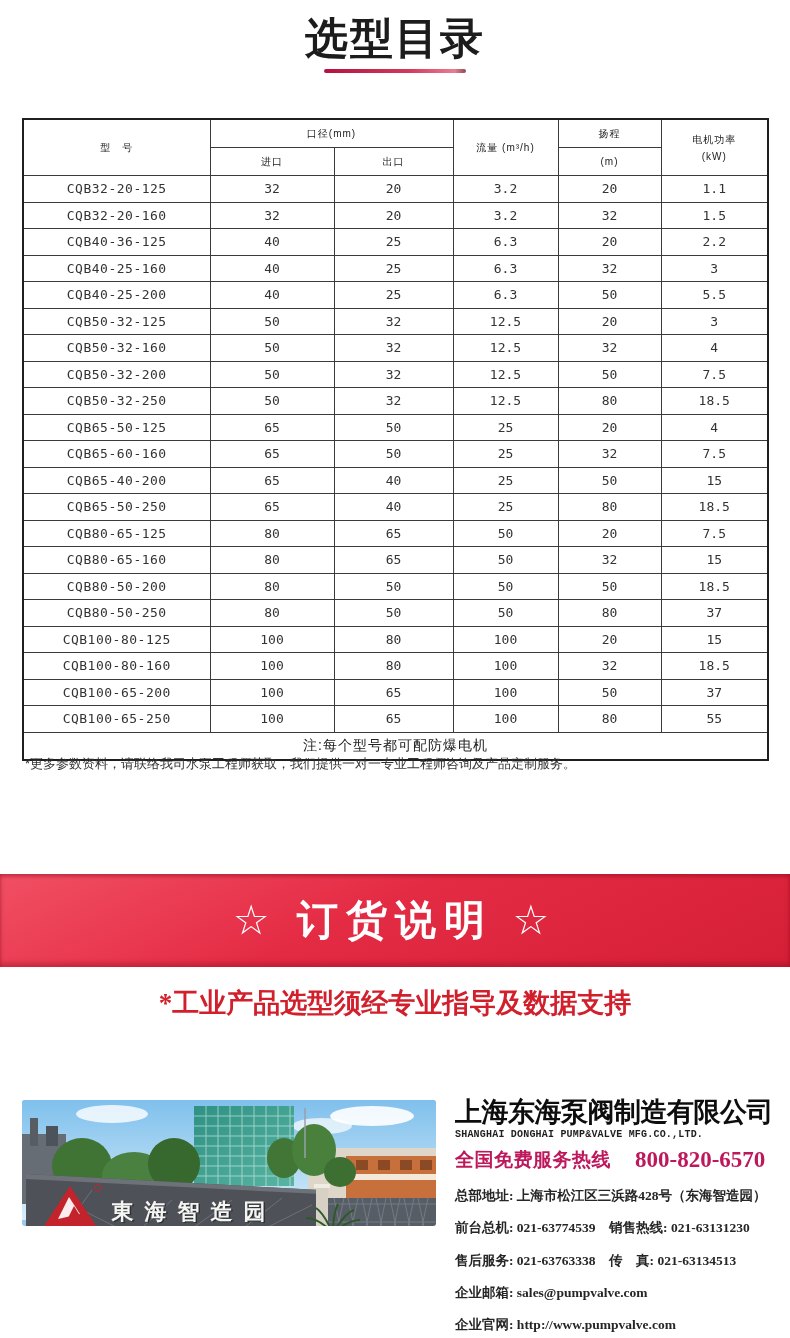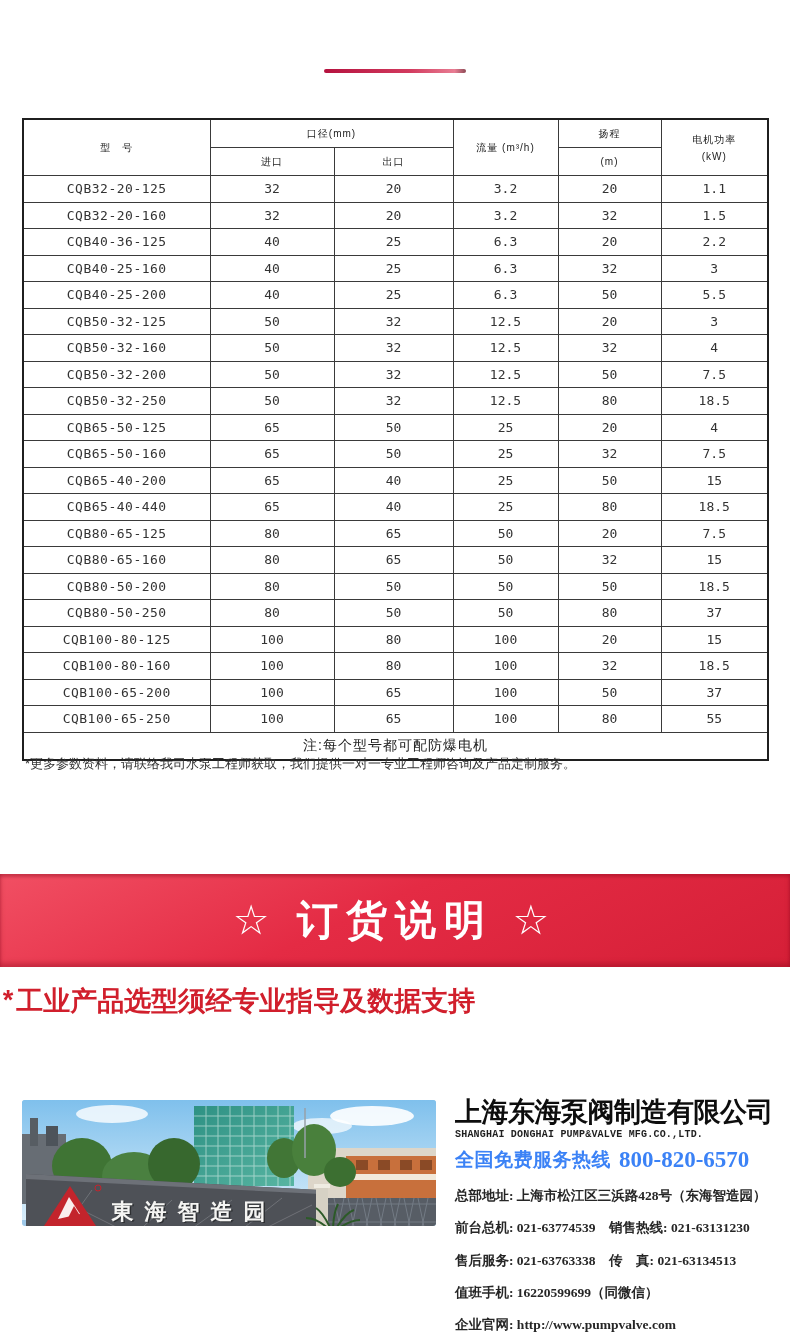--- a/index.html
+++ b/index.html
@@ -30,47 +30,48 @@
   .footnote{position:absolute;top:755px;left:25px;width:740px;font-size:13px;color:#333;margin:0;}
 
   
   .banner{position:absolute;top:874px;left:0;width:790px;height:93px;
           background:linear-gradient(155deg,#f14f63 0%,#e42b44 45%,#d51f37 100%);
           box-shadow:inset 0 3px 3px rgba(130,5,25,.35), inset 0 -4px 5px rgba(130,5,25,.35);
           display:flex;align-items:center;justify-content:center;}
   .banner-text{color:#ffffff;font-size:41px;font-weight:bold;letter-spacing:8px;white-space:nowrap;}
 
   
-  .red-notes{position:absolute;top:981px;left:0;width:790px;
-             font-family:Liberation Mono, monospace;font-weight:bold;
+  .red-notes{position:absolute;top:981px;left:0;width:790px;text-align:center;
+             font-family:Liberation Serif, serif;font-weight:bold;
              color:#d11f2c;font-size:27px;line-height:45px;}
   .red-notes p{margin:0;}
 
   
   .photo{position:absolute;top:1100px;left:22px;width:414px;height:126px;border-radius:3px;
          overflow:hidden;background:#9ec8e8;}
   .photo svg{display:block;}
 
   .info{position:absolute;top:1097px;left:455px;width:320px;}
   .company-name{font-size:27px;font-weight:bold;color:#0d0d0d;line-height:31px;margin:0;
                 letter-spacing:-0.5px;white-space:nowrap;}
   .company-name-en{font-family:Liberation Mono, monospace;font-weight:bold;
                 font-size:10px;color:#1f1f1f;margin:1px 0 0 0;letter-spacing:0.2px;white-space:nowrap;}
-  .hotline{margin-top:7px;display:flex;align-items:flex-end;gap:8px;color:#3b82f6;white-space:nowrap;}
+  .hotline{margin-top:7px;display:flex;align-items:flex-end;gap:24px;color:#be185d;white-space:nowrap;}
   .hotline-label{font-size:19px;font-weight:bold;letter-spacing:0.5px;}
   .hotline-number{font-family:"Liberation Serif","DejaVu Serif",serif;font-weight:bold;font-size:23px;}
   .contacts{margin-top:6px;font-family:"Liberation Serif","DejaVu Serif",serif;
             font-weight:bold;font-size:13.5px;color:#262626;}
   .contacts div{line-height:18.3px;white-space:pre-wrap;margin-top:14px;}
 </style>
 </head>
 <body>
 
 <div class="page">
 
+  <h1 class="page-title">选型目录</h1>
   <div class="title-underline"></div>
 
   <table class="sel-table">
     <colgroup>
       <col style="width:187px">
         <col style="width:124px">
         <col style="width:119px">
       <col style="width:105px">
         <col style="width:103px">
         <col style="width:107px">
@@ -165,37 +166,37 @@
         </tr>
         <tr>
           <td class="model">CQB65-50-125</td>
           <td>65</td>
           <td>50</td>
           <td>25</td>
           <td>20</td>
           <td>4</td>
         </tr>
         <tr>
-          <td class="model">CQB65-50-160</td>
+          <td class="model">CQB65-60-160</td>
           <td>65</td>
           <td>50</td>
           <td>25</td>
           <td>32</td>
           <td>7.5</td>
         </tr>
         <tr>
           <td class="model">CQB65-40-200</td>
           <td>65</td>
           <td>40</td>
           <td>25</td>
           <td>50</td>
           <td>15</td>
         </tr>
         <tr>
-          <td class="model">CQB65-40-440</td>
+          <td class="model">CQB65-50-250</td>
           <td>65</td>
           <td>40</td>
           <td>25</td>
           <td>80</td>
           <td>18.5</td>
         </tr>
         <tr>
           <td class="model">CQB80-65-125</td>
           <td>80</td>
           <td>65</td>
@@ -409,19 +410,18 @@
     <p class="company-name">上海东海泵阀制造有限公司</p>
     <p class="company-name-en">SHANGHAI DONGHAI PUMP&amp;VALVE MFG.CO.,LTD.</p>
     <div class="hotline">
       <span class="hotline-label">全国免费服务热线</span>
       <span class="hotline-number">800-820-6570</span>
     </div>
     <div class="contacts">
       <div>总部地址: 上海市松江区三浜路428号（东海智造园）</div>
       <div>前台总机: 021-63774539　销售热线: 021-63131230</div>
       <div>售后服务: 021-63763338　传　真: 021-63134513</div>
-      <div>值班手机: 16220599699（同微信）</div>
+      <div>企业邮箱: sales@pumpvalve.com</div>
       <div>企业官网: http://www.pumpvalve.com</div>
-      <div>企业邮箱: sales@pumpvalve.com</div>
     </div>
   </div>
 
 </div>
 
 </body></html>

